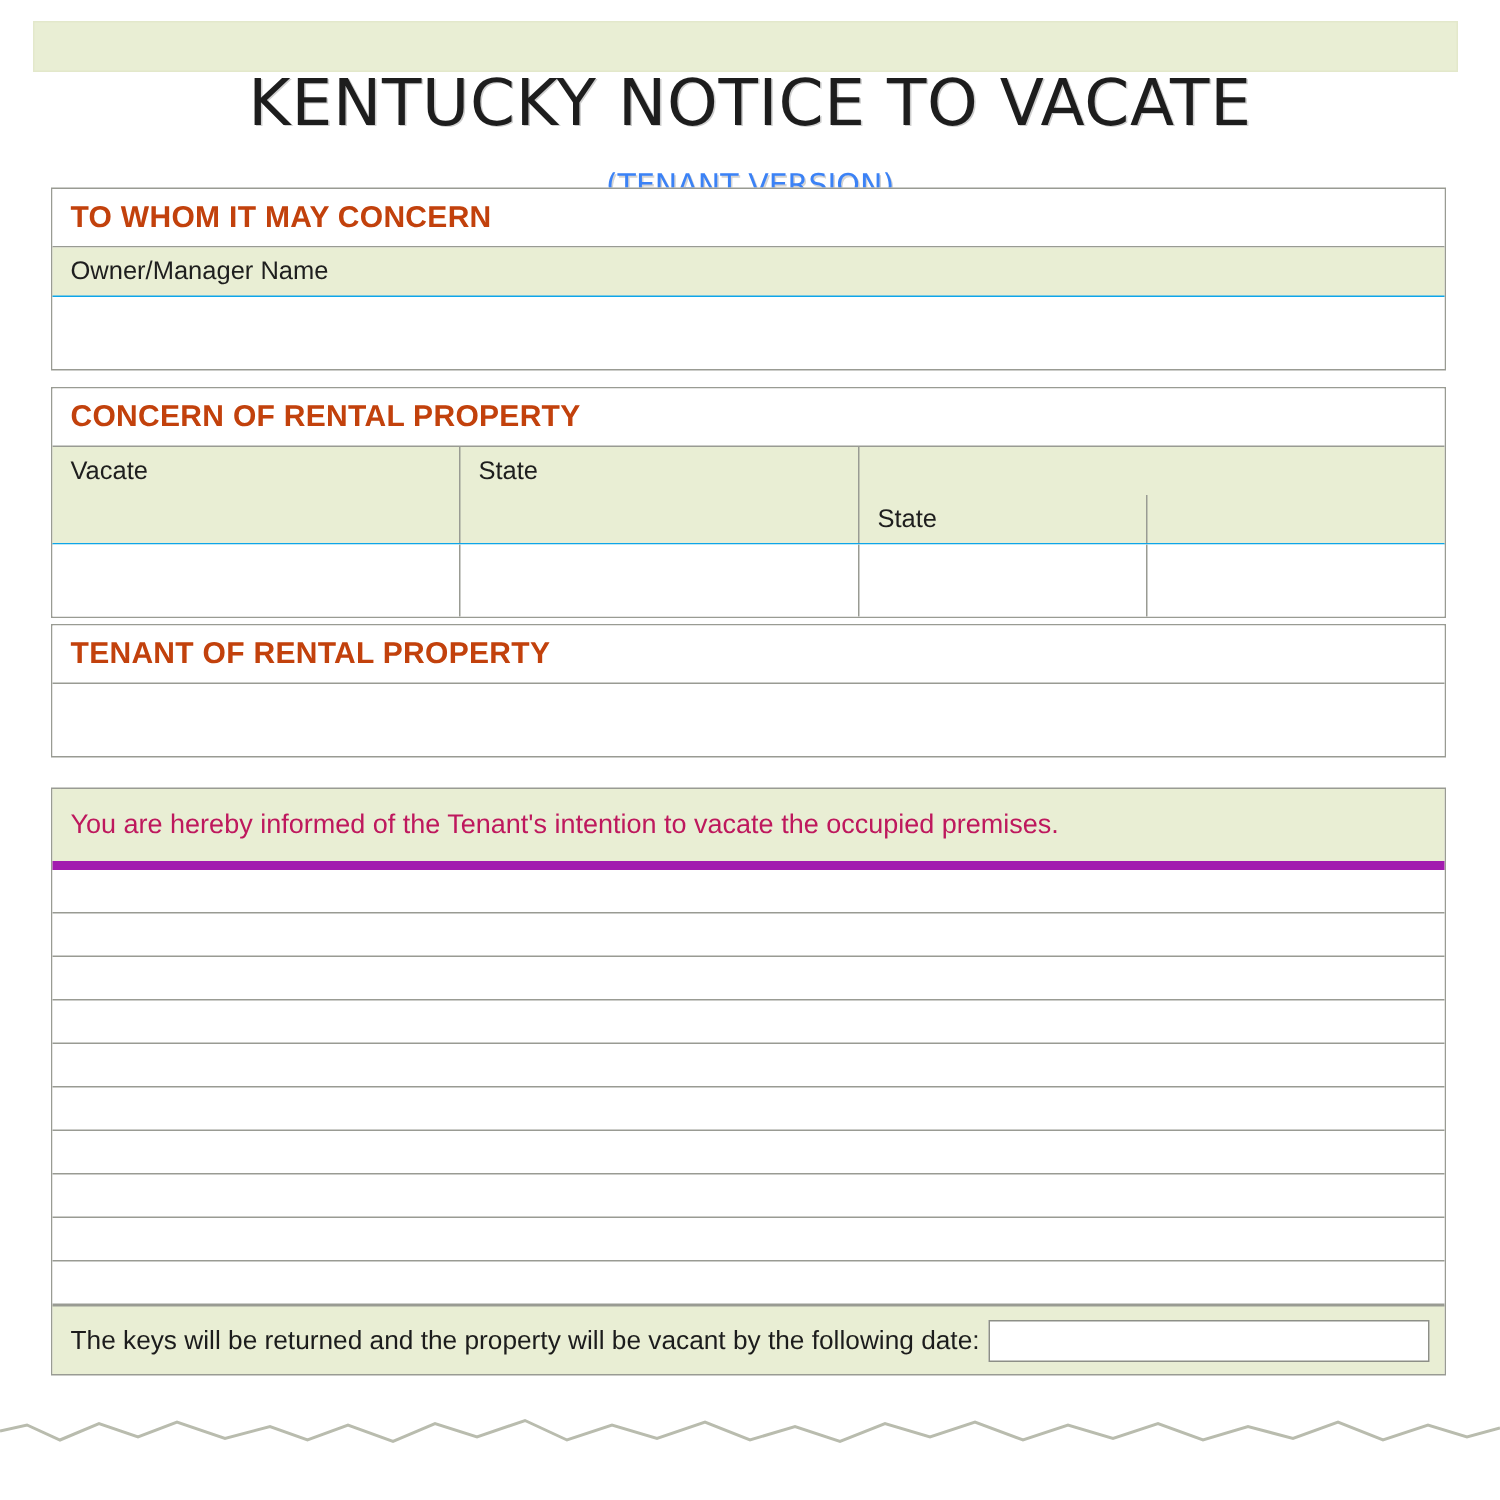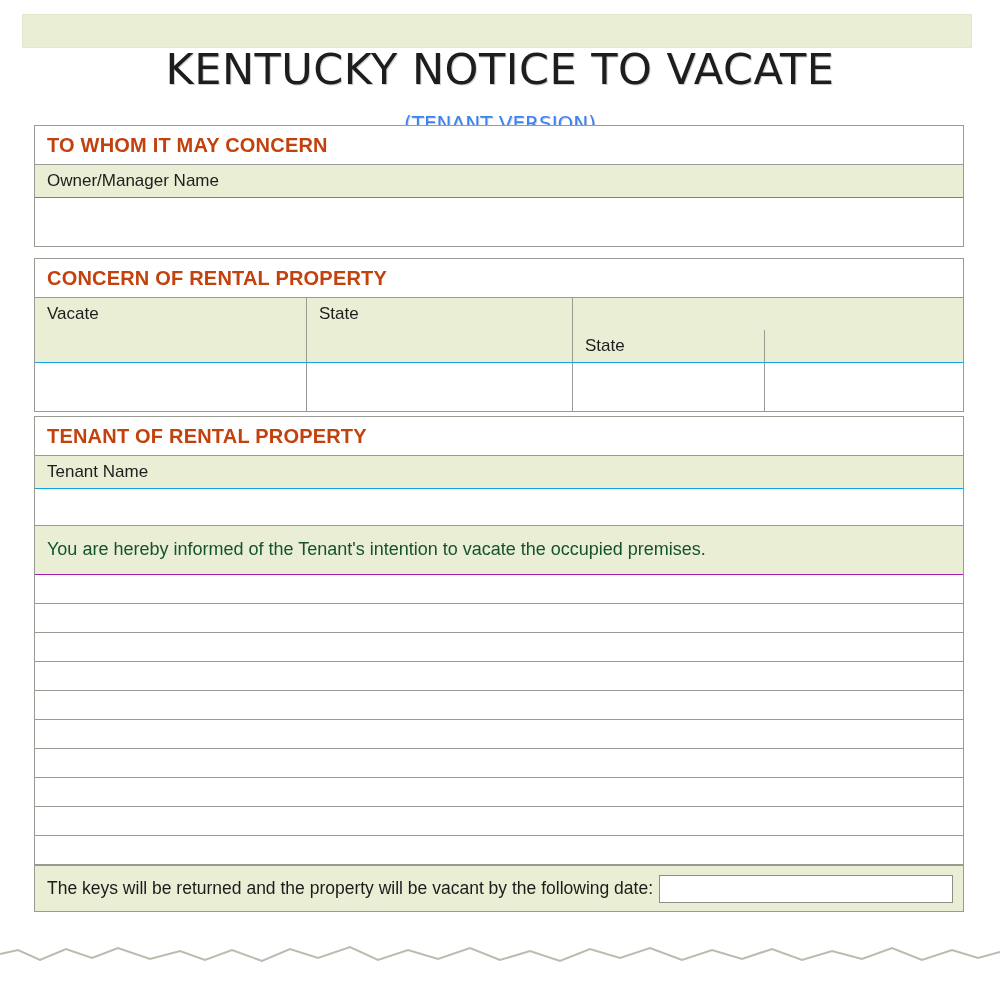--- a/index.html
+++ b/index.html
@@ -112,24 +112,24 @@
 
   
   #sec-concern { top: 125px; }
   #sec-address { top: 258px; }
   #sec-tenant  { top: 416px; }
   #sec-notice  { top: 525px; }
 
   
   .notice-body {
     background: #e9eed4;
-    border-bottom: 1px solid #a21caf;
+    border-bottom: 6px solid #a21caf;
     padding: 10px 12px 12px 12px;
     font-size: 18px;
-    color: #14532d;
+    color: #be185d;
     line-height: 1.45;
     box-sizing: border-box;
   }
   .inline-blank {
     display: inline-block;
     width: 86px;
     height: 23px;
     background: #ffffff;
     border: 1px solid #8d8f87;
     vertical-align: -5px;
@@ -209,23 +209,20 @@
     <div class="field-entry-row">
       <div class="field-entry col-div-right" style="flex:0 0 272px;"></div>
       <div class="field-entry col-div-right" style="flex:0 0 266px;"></div>
       <div class="field-entry col-div-right" style="flex:0 0 192px;"></div>
       <div class="field-entry"></div>
     </div>
   </div>
 
   <div class="section" id="sec-tenant">
     <div class="section-header">TENANT OF RENTAL PROPERTY</div>
-    <div class="field-label-row">
-      <div class="field-label">Tenant Name</div>
-    </div>
     <div class="field-entry-row">
       <div class="field-entry"></div>
     </div>
   </div>
 
   <div class="section" id="sec-notice">
 
     <div class="notice-body">
       <div>You are hereby informed of the Tenant's intention to vacate the occupied premises.</div>
     </div>

